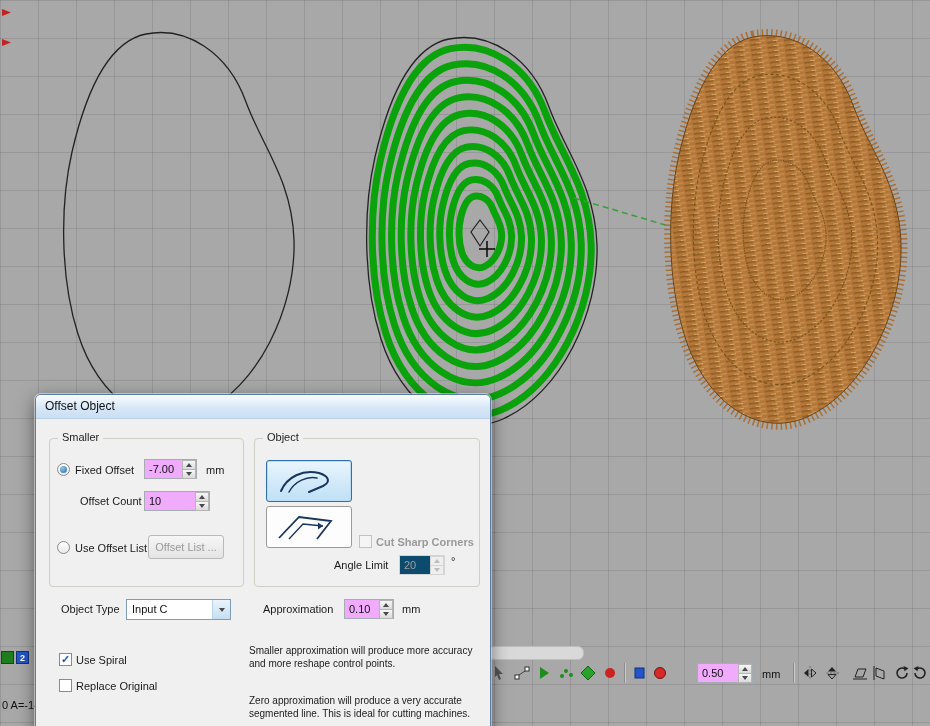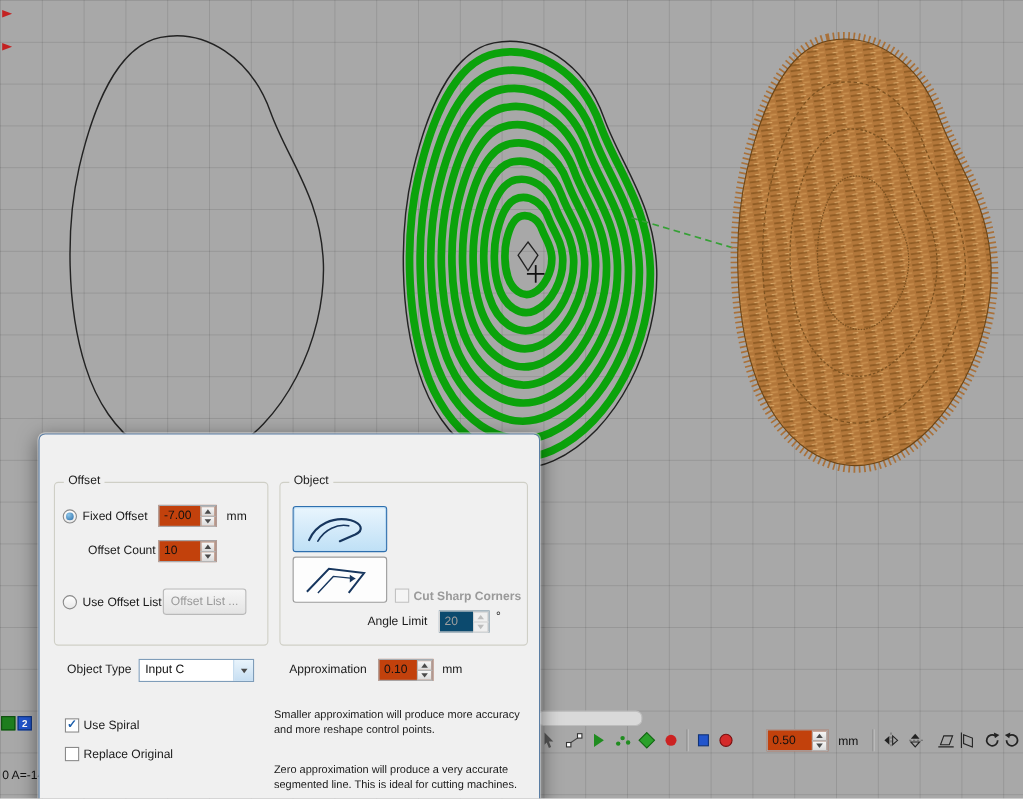--- a/index.html
+++ b/index.html
@@ -22,21 +22,21 @@
     background:linear-gradient(#f8fcff,#d5e6f7 60%,#cadff3);
     border-bottom:1px solid #bcd0e4;border-radius:5px 5px 0 0;
     line-height:23px;padding-left:9px;font-size:12px;color:#111;}
   .groupbox{position:absolute;border:1px solid #cfcfc6;border-radius:4px;}
   .grouplabel{position:absolute;top:-8px;left:8px;background:#f0f0f0;padding:0 4px;color:#222;}
   .lbl{position:absolute;white-space:nowrap;color:#1a1a1a;}
   .lbl.dim{color:#9a9a9a;font-weight:bold;}
 
   .spinbox{position:absolute;height:20px;}
   .spinbox input{width:100%;height:100%;box-sizing:border-box;border:1px solid #a5acb2;
-    padding:1px 17px 1px 4px;font:11px "Liberation Sans",sans-serif;background:#c2410c;color:#111;}
+    padding:1px 17px 1px 4px;font:11px "Liberation Sans",sans-serif;background:#f0abfc;color:#111;}
   .spin{position:absolute;right:1px;top:1px;bottom:1px;width:14px;display:flex;flex-direction:column;}
   .sbtn{flex:1;background:linear-gradient(#f7f7f7,#dadada);border:1px solid #b5b5b5;
     display:flex;align-items:center;justify-content:center;margin-bottom:-1px;}
   .tu{width:0;height:0;border-left:3px solid transparent;border-right:3px solid transparent;border-bottom:4px solid #4a4a4a;}
   .td{width:0;height:0;border-left:3px solid transparent;border-right:3px solid transparent;border-top:4px solid #4a4a4a;}
   .disabled input{background:#0c4a6e;color:#9f9f9f;border-color:#d4d4d4;}
   .disabled .sbtn{background:#efefef;border-color:#d4d4d4;}
   .disabled .tu{border-bottom-color:#bdbdbd;}
   .disabled .td{border-top-color:#bdbdbd;}
 
@@ -233,43 +233,46 @@
           <polygon points="9.5,1 14.5,3.2 10.5,6.2" fill="#222"></polygon>
         </g>
       </svg>
   </div>
 
   <div class="chip" style="left:1px;top:651px;background:#1e7d1e;border:1px solid #0e4d0e"></div>
   <div class="chip" style="left:16px;top:651px;background:#2255cc;border:1px solid #11337a;color:#fff;font-size:9px;font-weight:bold;text-align:center;line-height:12px">2</div>
   <div class="statustext" style="left:2px;top:699px">0 A=-14</div>
 
   <div class="dialog">
+    <div class="titlebar">
+      <span>Offset Object</span>
+    </div>
 
     <div class="groupbox" style="left:13px;top:43px;width:193px;height:147px">
-      <span class="grouplabel">Offset</span>
+      <span class="grouplabel">Smaller</span>
     </div>
     <div class="radio" style="left:21px;top:68px">
         <span class="dot"></span>
       </div>
     <span class="lbl" style="left:39px;top:69px">Fixed Offset</span>
     <div class="spinbox" style="left:108px;top:64px;width:53px">
       <input value="-7.00" style="">
       <div class="spin">
         <div class="sbtn">
             <i class="tu"></i>
           </div>
         <div class="sbtn">
             <i class="td"></i>
           </div>
       </div>
     </div>
     <span class="lbl" style="left:170px;top:69px">mm</span>
 
     <span class="lbl" style="left:44px;top:100px">Offset Count</span>
-    <div class="spinbox" style="left:108px;top:96px;width:53px">
+    <div class="spinbox" style="left:108px;top:96px;width:66px">
       <input value="10" style="">
       <div class="spin">
         <div class="sbtn">
             <i class="tu"></i>
           </div>
         <div class="sbtn">
             <i class="td"></i>
           </div>
       </div>
     </div>

